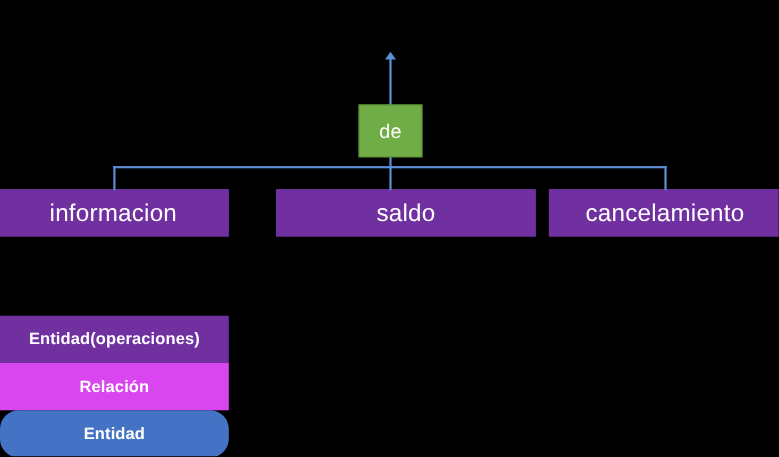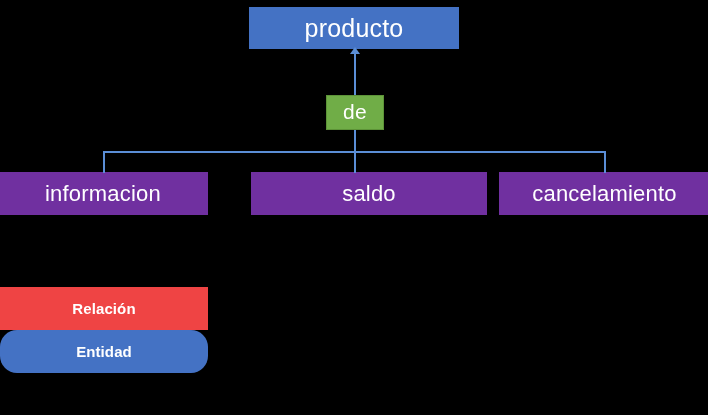--- a/index.html
+++ b/index.html
@@ -53,22 +53,22 @@
     left: 249px;
     top: 7px;
     width: 210px;
     height: 42px;
     font-size: 25px;
   }
   #node-de {
     left: 326px;
     top: 95px;
     width: 58px;
-    height: 35px;
-    font-size: 21px;
+    height: 48px;
+    font-size: 18px;
     z-index: 4;
   }
   #node-informacion {
     left: -2px;
     top: 172px;
     width: 210px;
     height: 43px;
     font-size: 22px;
   }
   #node-saldo {
@@ -155,44 +155,44 @@
     display: flex;
     align-items: center;
     justify-content: center;
     color: #ffffff;
     font-size: 15px;
     font-weight: bold;
     white-space: nowrap;
     letter-spacing: 0.1px;
   }
   .legend-operation { background: #7030a0; }
-  .legend-relation  { background: #ef4444; }
+  .legend-relation  { background: #d946ef; }
   .legend-entity    { background: #4472c4; border-radius: 17px; }
 </style>
 </head>
 <body>
 
 <div id="canvas">
 
   <div class="conn conn-v" id="conn-producto-de"></div>
   <div id="arrow-producto"></div>
   <div class="conn conn-v" id="conn-de-bus"></div>
   <div class="conn conn-h" id="conn-bus"></div>
   <div class="conn conn-v" id="conn-drop-informacion"></div>
   <div class="conn conn-v" id="conn-drop-saldo"></div>
   <div class="conn conn-v" id="conn-drop-cancelamiento"></div>
 
-  <div class="node node-entity" id="node-producto">producto</div>
 
   <div class="node node-relation" id="node-de">de</div>
 
   <div class="node node-operation" id="node-informacion">informacion</div>
 
   <div class="node node-operation" id="node-saldo">saldo</div>
 
   <div class="node node-operation" id="node-cancelamiento">cancelamiento</div>
 
   <div id="legend">
+    <div class="legend-row legend-operation">Entidad(operaciones)</div>
     <div class="legend-row legend-relation">Relación</div>
     <div class="legend-row legend-entity">Entidad</div>
   </div>
 
 </div>
 
 </body></html>

